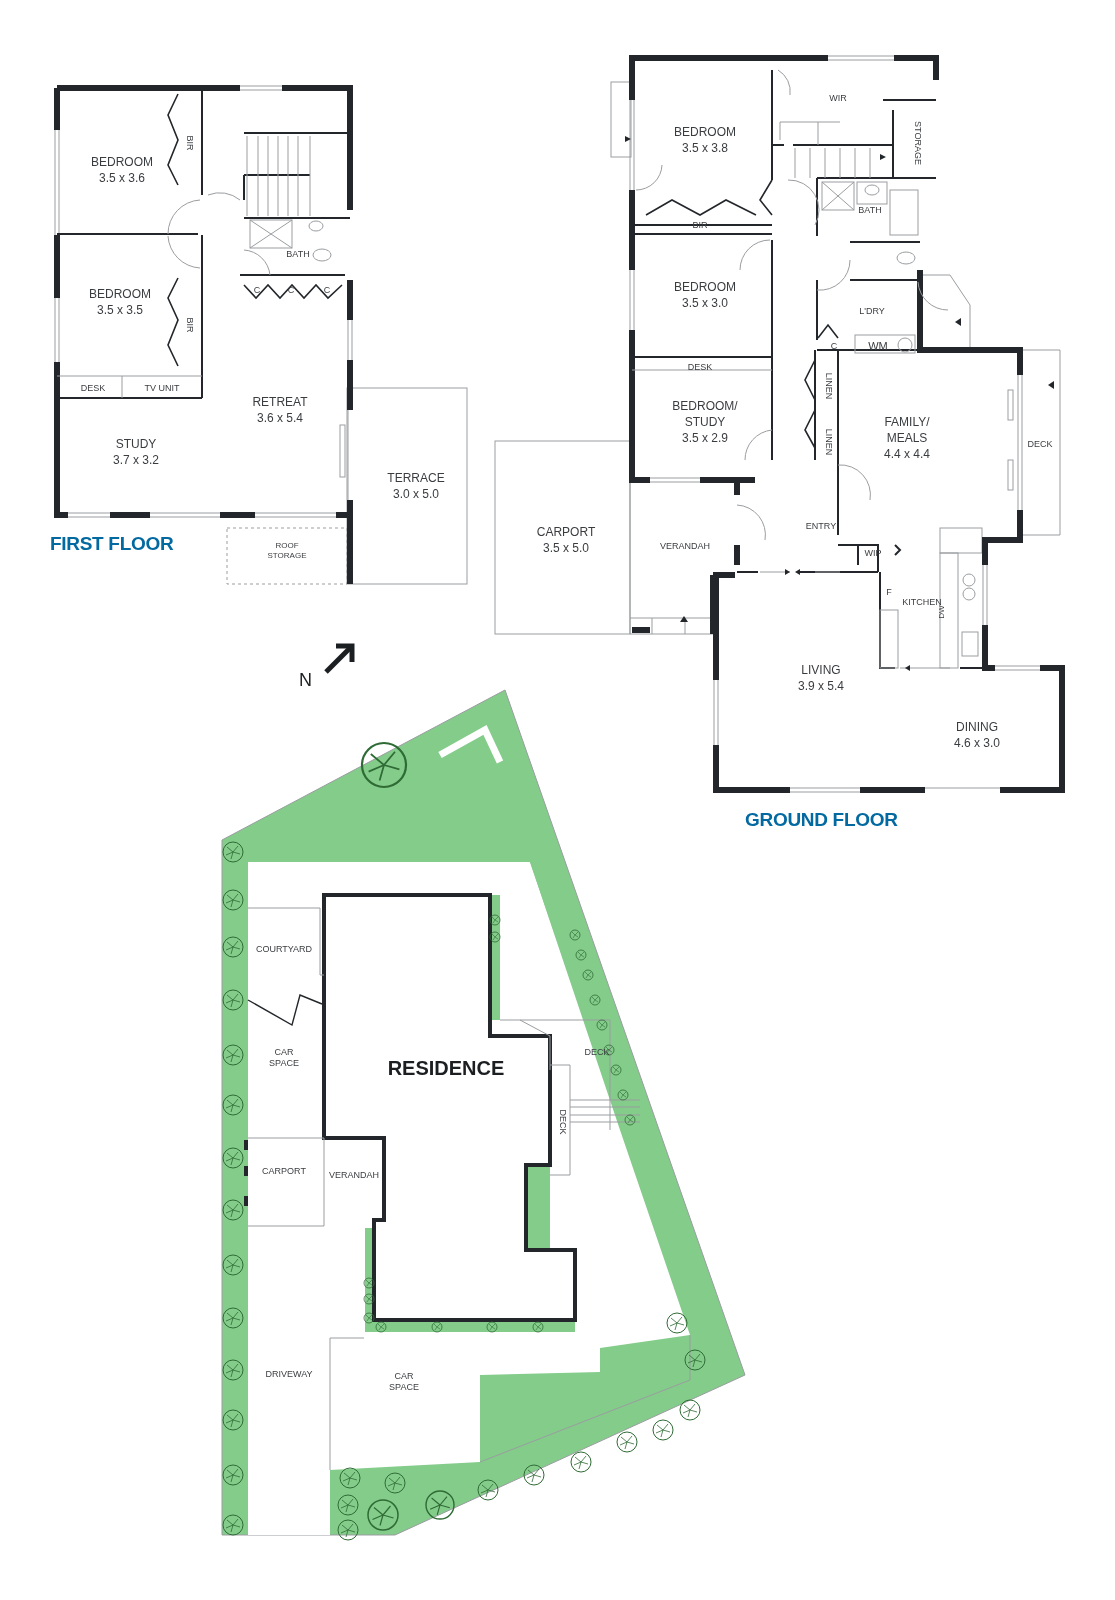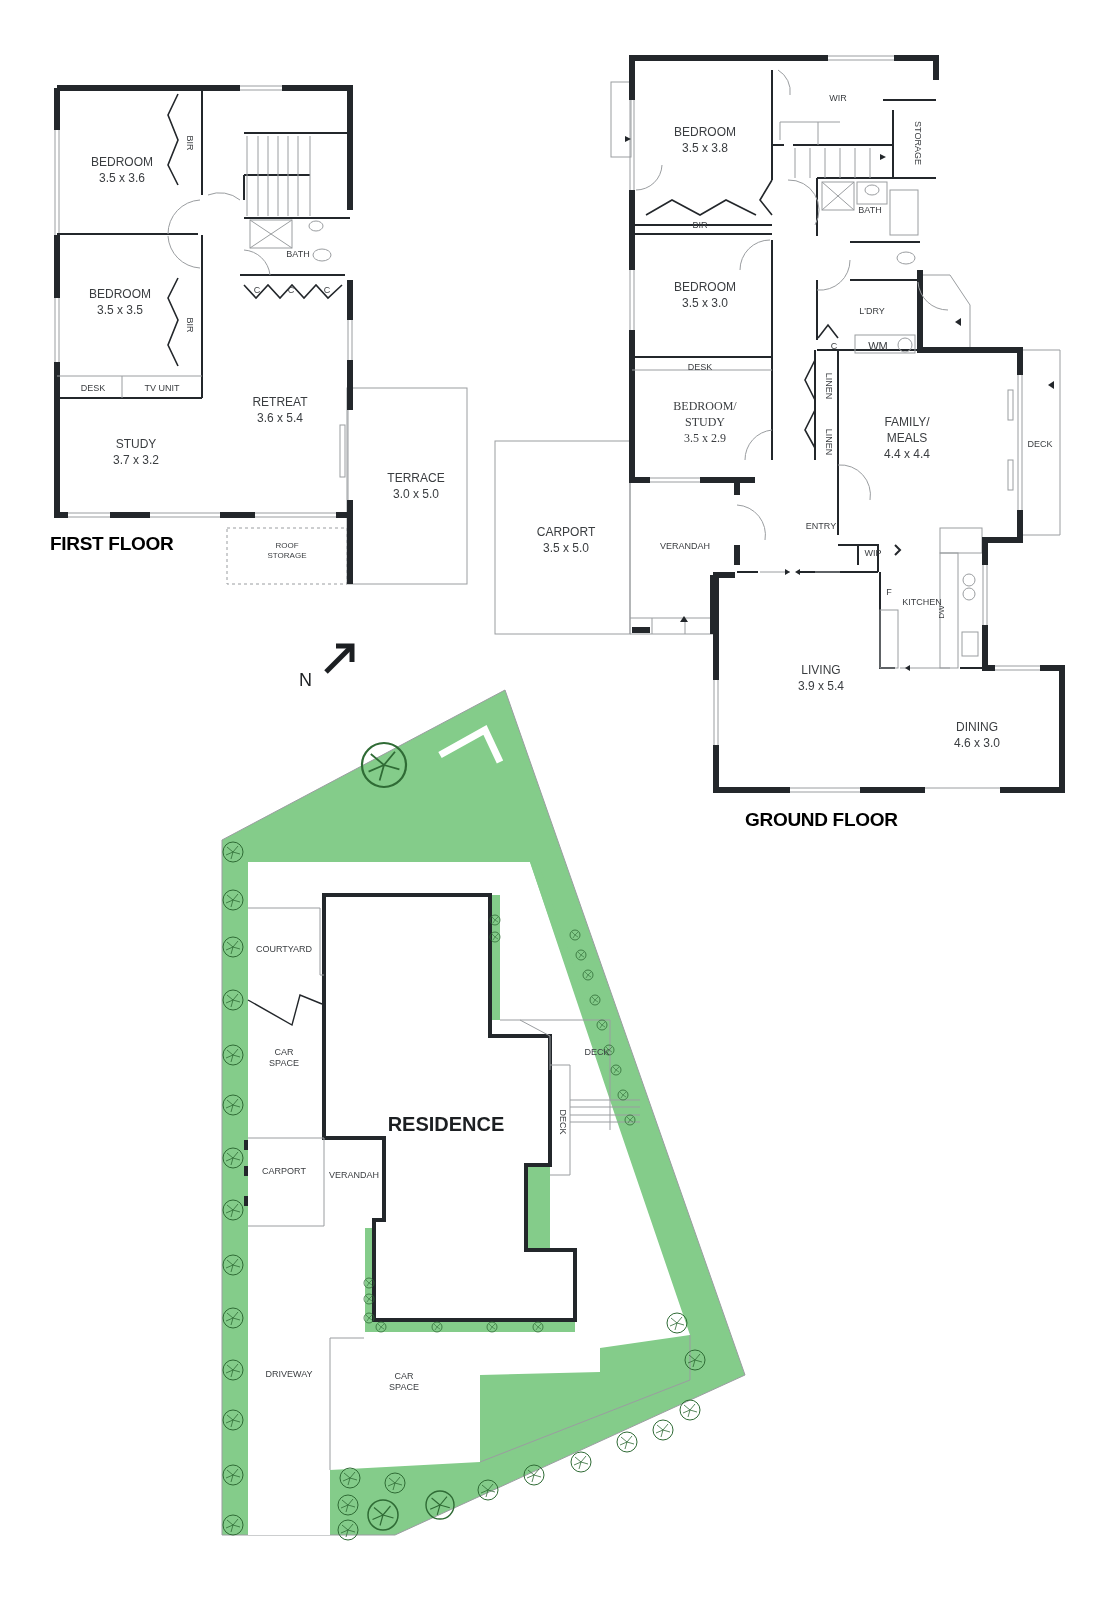--- a/index.html
+++ b/index.html
@@ -2,21 +2,21 @@
 <html><head>
 <meta charset="utf-8">
 <style>
   html, body { margin:0; padding:0; background:#ffffff; }
   body { width:1115px; height:1600px; position:relative; overflow:hidden; font-family:"Liberation Sans", sans-serif; color:#2b2f33; }
   svg { position:absolute; left:0; top:0; }
   .lbl { position:absolute; text-align:center; font-family:"Liberation Sans", sans-serif; color:#3a3d40; font-size:12px; line-height:16px; white-space:nowrap; transform:translate(-50%,-50%); }
   .lbl.sm { font-size:9px; line-height:11px; }
   .lbl.xs { font-size:8px; line-height:10px; }
   .lbl.vert { transform:translate(-50%,-50%) rotate(90deg); }
-  .floor-title { position:absolute; font-size:19px; font-weight:bold; color:#000000; font-family:"Liberation Sans", sans-serif; letter-spacing:-0.3px; }
+  .floor-title { position:absolute; font-size:19px; font-weight:bold; color:#0369a1; font-family:"Liberation Sans", sans-serif; letter-spacing:-0.3px; }
   .residence { position:absolute; font-size:20px; font-weight:bold; color:#1c1f22; transform:translate(-50%,-50%); }
   .north { position:absolute; font-size:18px; color:#1c1f22; }
 </style>
 </head>
 <body>
 
 <svg width="1115" height="1600" viewBox="0 0 1115 1600">
   <defs>
     <g id="tree-s">
       <circle r="10" fill="none" stroke="#2f6b35" stroke-width="1"></circle>
@@ -332,21 +332,21 @@
 <div class="floor-title" style="left:50px;top:533px;">FIRST FLOOR</div>
 
 <div class="lbl" style="left:705px;top:140px;">
     <div>BEDROOM</div>
     <div>3.5 x 3.8</div>
   </div>
 <div class="lbl" style="left:705px;top:295px;">
     <div>BEDROOM</div>
     <div>3.5 x 3.0</div>
   </div>
-<div class="lbl" style="left:705px;top:422px;font-family:Liberation Serif, serif;">
+<div class="lbl" style="left:705px;top:422px;">
     <div>BEDROOM/</div>
     <div>STUDY</div>
     <div>3.5 x 2.9</div>
   </div>
 <div class="lbl" style="left:566px;top:540px;">
     <div>CARPORT</div>
     <div>3.5 x 5.0</div>
   </div>
 <div class="lbl" style="left:907px;top:438px;">
     <div>FAMILY/</div>
@@ -375,21 +375,21 @@
 <div class="lbl sm" style="left:793px;top:526px;margin-left:28px;">ENTRY</div>
 <div class="lbl sm" style="left:685px;top:546px;">VERANDAH</div>
 <div class="lbl sm" style="left:873px;top:553px;">WIP</div>
 <div class="lbl sm" style="left:889px;top:592px;">F</div>
 <div class="lbl sm" style="left:922px;top:602px;">KITCHEN</div>
 <div class="lbl xs vert" style="left:942px;top:612px;transform:translate(-50%,-50%) rotate(-90deg);">DW</div>
 <div class="floor-title" style="left:712px;top:809px;margin-left:33px;">GROUND FLOOR</div>
 
 <div class="north" style="left:299px;top:670px;">N</div>
 
-<div class="residence" style="left:446px;top:1124px;">RESIDENCE</div>
+<div class="residence" style="left:446px;top:1068px;">RESIDENCE</div>
 <div class="lbl sm" style="left:284px;top:949px;">COURTYARD</div>
 <div class="lbl sm" style="left:284px;top:1058px;">
     <div>CAR</div>
     <div>SPACE</div>
   </div>
 <div class="lbl sm" style="left:284px;top:1171px;">CARPORT</div>
 <div class="lbl sm" style="left:354px;top:1175px;">VERANDAH</div>
 <div class="lbl sm" style="left:289px;top:1374px;">DRIVEWAY</div>
 <div class="lbl sm" style="left:404px;top:1382px;">
     <div>CAR</div>

